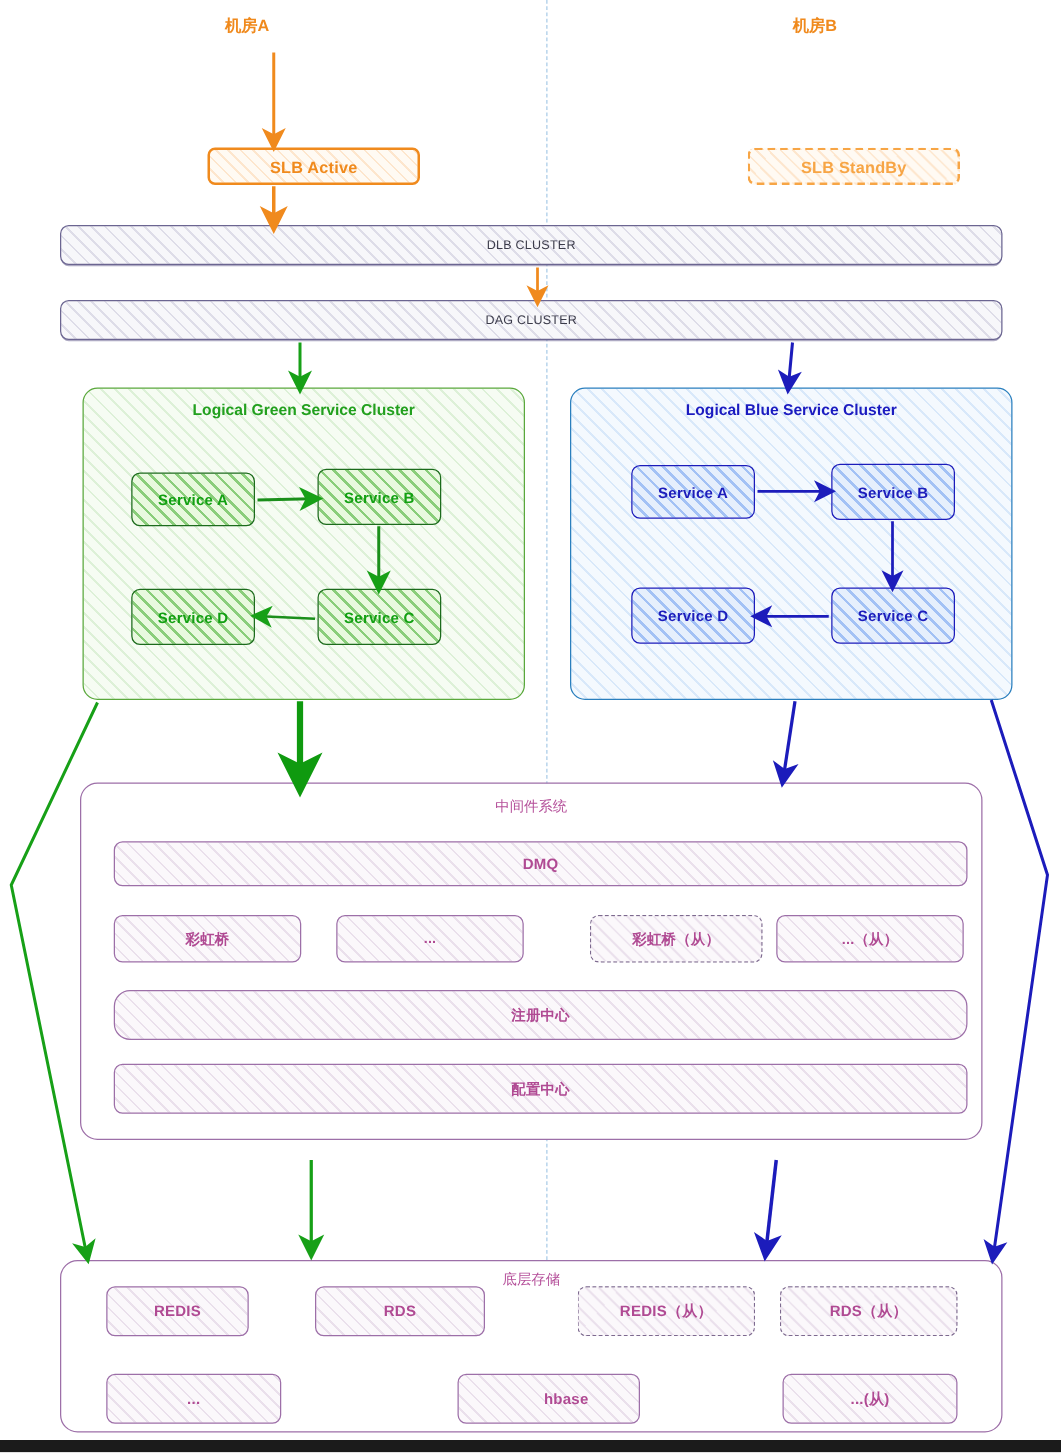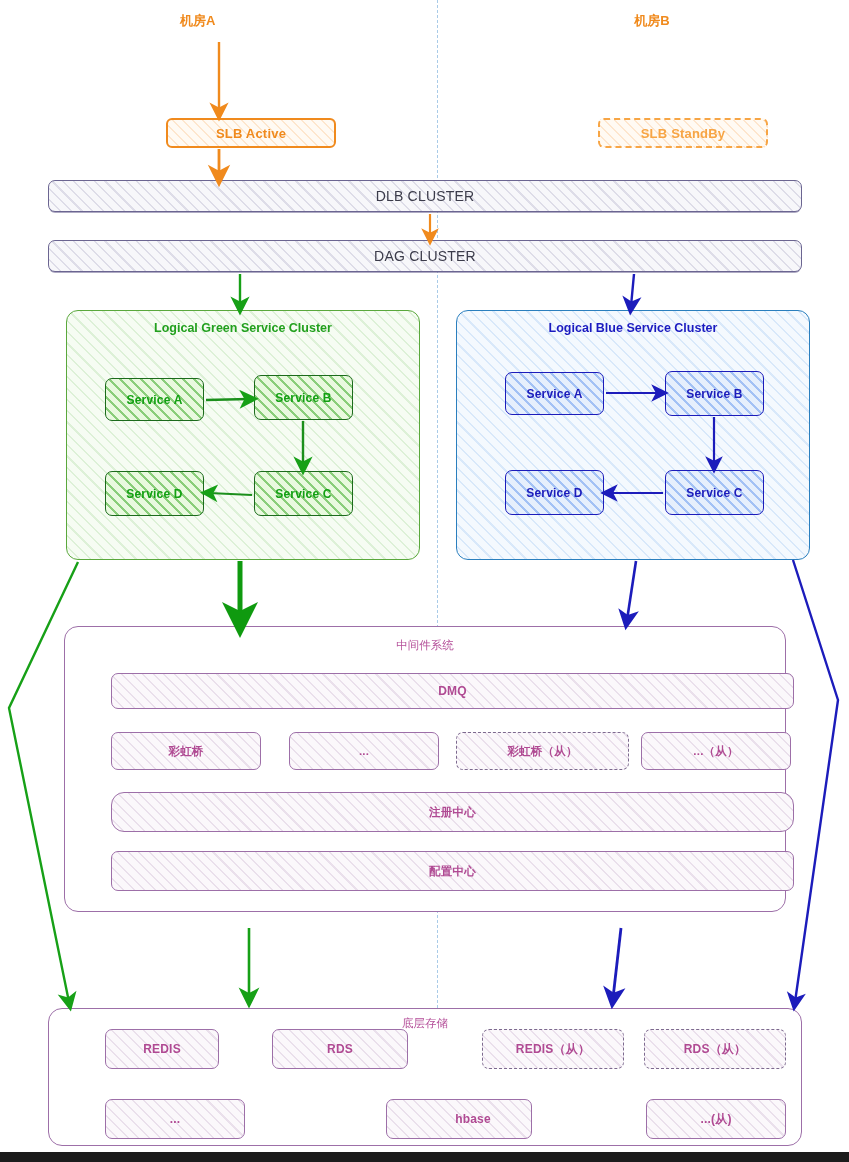--- a/index.html
+++ b/index.html
@@ -45,29 +45,28 @@
   }
   .hatch-grey{
     background-image:repeating-linear-gradient(45deg,
       rgba(120,115,160,.20) 0 1.6px, rgba(255,255,255,0) 1.6px 7.5px);
     background-color:#f7f7fa;
   }
   .hatch-purple{
     background-image:repeating-linear-gradient(45deg,
       rgba(150,105,160,.17) 0 1.5px, rgba(255,255,255,0) 1.5px 7.5px);
     background-color:#fbf8fb;
-    margin-left:20px;
   }
 
   
   .slb-active{border:2px solid #f08a1d;color:#f08a1d;font-size:13px;}
   .slb-standby{border:2px dashed #f7a545;color:#f7a545;font-size:13px;font-weight:bold;}
 
   .bar-cluster{
-    border:1.6px solid #6b6591;color:#3b3b4a;font-size:14px;font-weight:normal;
+    border:1.6px solid #6b6591;color:#3b3b4a;font-size:10px;font-weight:normal;
     border-radius:7px;
     box-shadow:0 2px 0 -1px rgba(107,101,145,.55);
   }
 
   .cluster-green{border:1.6px solid #5aa83c;border-radius:12px;}
   .cluster-blue{border:1.6px solid #2a7fbe;border-radius:12px;}
   .cluster-title{
     position:absolute;top:10px;left:0;right:0;text-align:center;
     font-size:12.5px;font-weight:bold;
   }
@@ -129,21 +128,21 @@
   <div class="abs node svc-blue hatch-blue-strong" style="left:665px;top:470px;width:99px;height:45px;">Service C</div>
   <div class="abs node svc-blue hatch-blue-strong" style="left:505px;top:470px;width:99px;height:45px;">Service D</div>
 
   <div class="abs mid-wrap" style="left:64px;top:626px;width:722px;height:286px;"></div>
   <div class="abs mid-title" style="left:64px;top:638px;width:722px;">中间件系统</div>
 
   <div class="abs node pbox hatch-purple" style="left:91px;top:673px;width:683px;height:36px;">DMQ</div>
 
   <div class="abs node pbox hatch-purple small" style="left:91px;top:732px;width:150px;height:38px;">彩虹桥</div>
   <div class="abs node pbox hatch-purple small" style="left:269px;top:732px;width:150px;height:38px;">...</div>
-  <div class="abs node pbox hatch-purple small dashed" style="left:436px;top:732px;width:173px;height:38px;">彩虹桥（从）</div>
+  <div class="abs node pbox hatch-purple small dashed" style="left:472px;top:732px;width:138px;height:38px;">彩虹桥（从）</div>
   <div class="abs node pbox hatch-purple small" style="left:621px;top:732px;width:150px;height:38px;">...（从）</div>
 
   <div class="abs node pbox hatch-purple small" style="left:91px;top:792px;width:683px;height:40px;border-radius:13px;">注册中心</div>
   <div class="abs node pbox hatch-purple small" style="left:91px;top:851px;width:683px;height:40px;">配置中心</div>
 
   <div class="abs store-wrap" style="left:48px;top:1008px;width:754px;height:138px;"></div>
   <div class="abs mid-title" style="left:48px;top:1016px;width:754px;">底层存储</div>
 
   <div class="abs node pbox hatch-purple" style="left:85px;top:1029px;width:114px;height:40px;">REDIS</div>
   <div class="abs node pbox hatch-purple" style="left:252px;top:1029px;width:136px;height:40px;">RDS</div>

